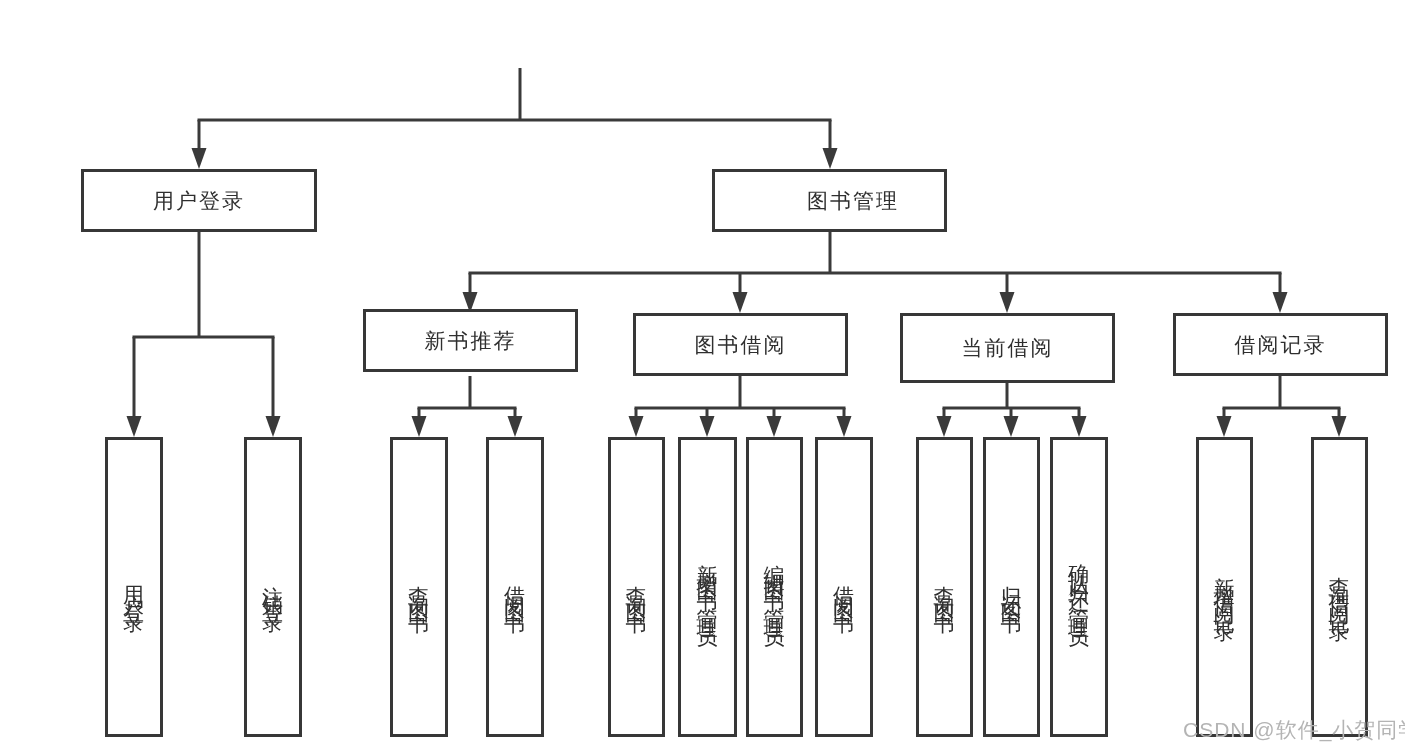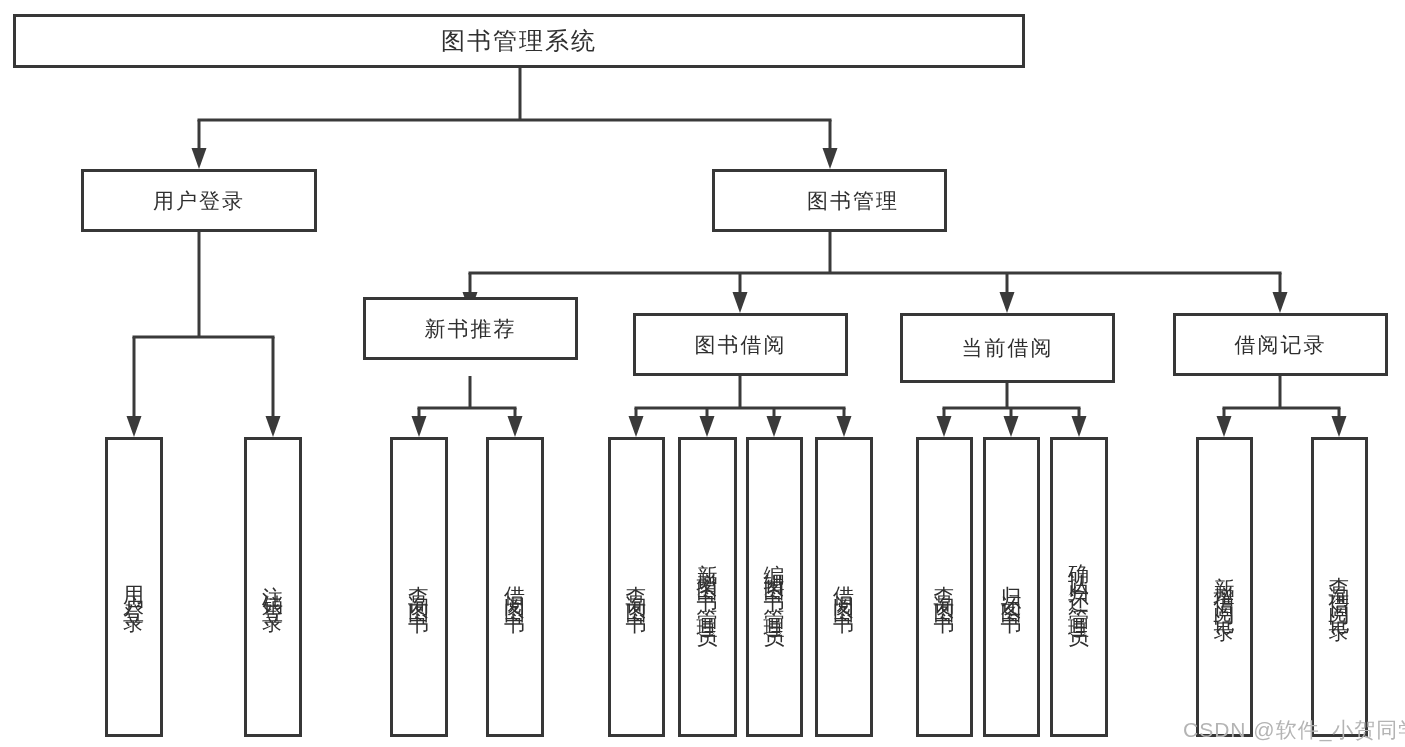--- a/index.html
+++ b/index.html
@@ -109,30 +109,27 @@
       <line x1="1079" y1="408" x2="1079" y2="424" stroke="#3a3a3a" stroke-width="3" data-name="connector-segment"></line>
       <polygon points="1071.5,416 1086.5,416 1079,437" fill="#3a3a3a" data-name="arrowhead-icon"></polygon>
       <line x1="1280" y1="376" x2="1280" y2="408" stroke="#3a3a3a" stroke-width="3" data-name="connector-segment"></line>
       <line x1="1222.5" y1="408" x2="1340.5" y2="408" stroke="#3a3a3a" stroke-width="3" data-name="connector-segment"></line>
       <line x1="1224" y1="408" x2="1224" y2="424" stroke="#3a3a3a" stroke-width="3" data-name="connector-segment"></line>
       <polygon points="1216.5,416 1231.5,416 1224,437" fill="#3a3a3a" data-name="arrowhead-icon"></polygon>
       <line x1="1339" y1="408" x2="1339" y2="424" stroke="#3a3a3a" stroke-width="3" data-name="connector-segment"></line>
       <polygon points="1331.5,416 1346.5,416 1339,437" fill="#3a3a3a" data-name="arrowhead-icon"></polygon>
     </svg>
   <div id="watermark" data-name="csdn-watermark">CSDN @软件_小贺同学</div>
-<div class="node" data-name="node-library-system-root" style="left: 13px; top: 14px; width: 1012px; height: 54px;">
-      <span class="node-label" data-name="node-library-system-root-label">图书管理系统</span>
-    </div>
     <div class="node" data-name="node-user-login" style="left: 81px; top: 169px; width: 236px; height: 63px;">
       <span class="node-label" data-name="node-user-login-label">用户登录</span>
     </div>
     <div class="node" data-name="node-book-management" style="left: 712px; top: 169px; width: 235px; height: 63px; padding-left: 47px;">
       <span class="node-label" data-name="node-book-management-label">图书管理</span>
     </div>
-    <div class="node" data-name="node-new-book-recommendation" style="left: 363px; top: 297px; width: 215px; height: 63px; align-items: center;">
+    <div class="node" data-name="node-new-book-recommendation" style="left: 363px; top: 309px; width: 215px; height: 63px; align-items: center;">
       <span class="node-label" data-name="node-new-book-recommendation-label">新书推荐</span>
     </div>
     <div class="node" data-name="node-book-borrowing" style="left: 633px; top: 313px; width: 215px; height: 63px;">
       <span class="node-label" data-name="node-book-borrowing-label">图书借阅</span>
     </div>
     <div class="node" data-name="node-current-borrowing" style="left: 900px; top: 313px; width: 215px; height: 70px;">
       <span class="node-label" data-name="node-current-borrowing-label">当前借阅</span>
     </div>
     <div class="node" data-name="node-borrowing-records" style="left: 1173px; top: 313px; width: 215px; height: 63px;">
       <span class="node-label" data-name="node-borrowing-records-label">借阅记录</span>

